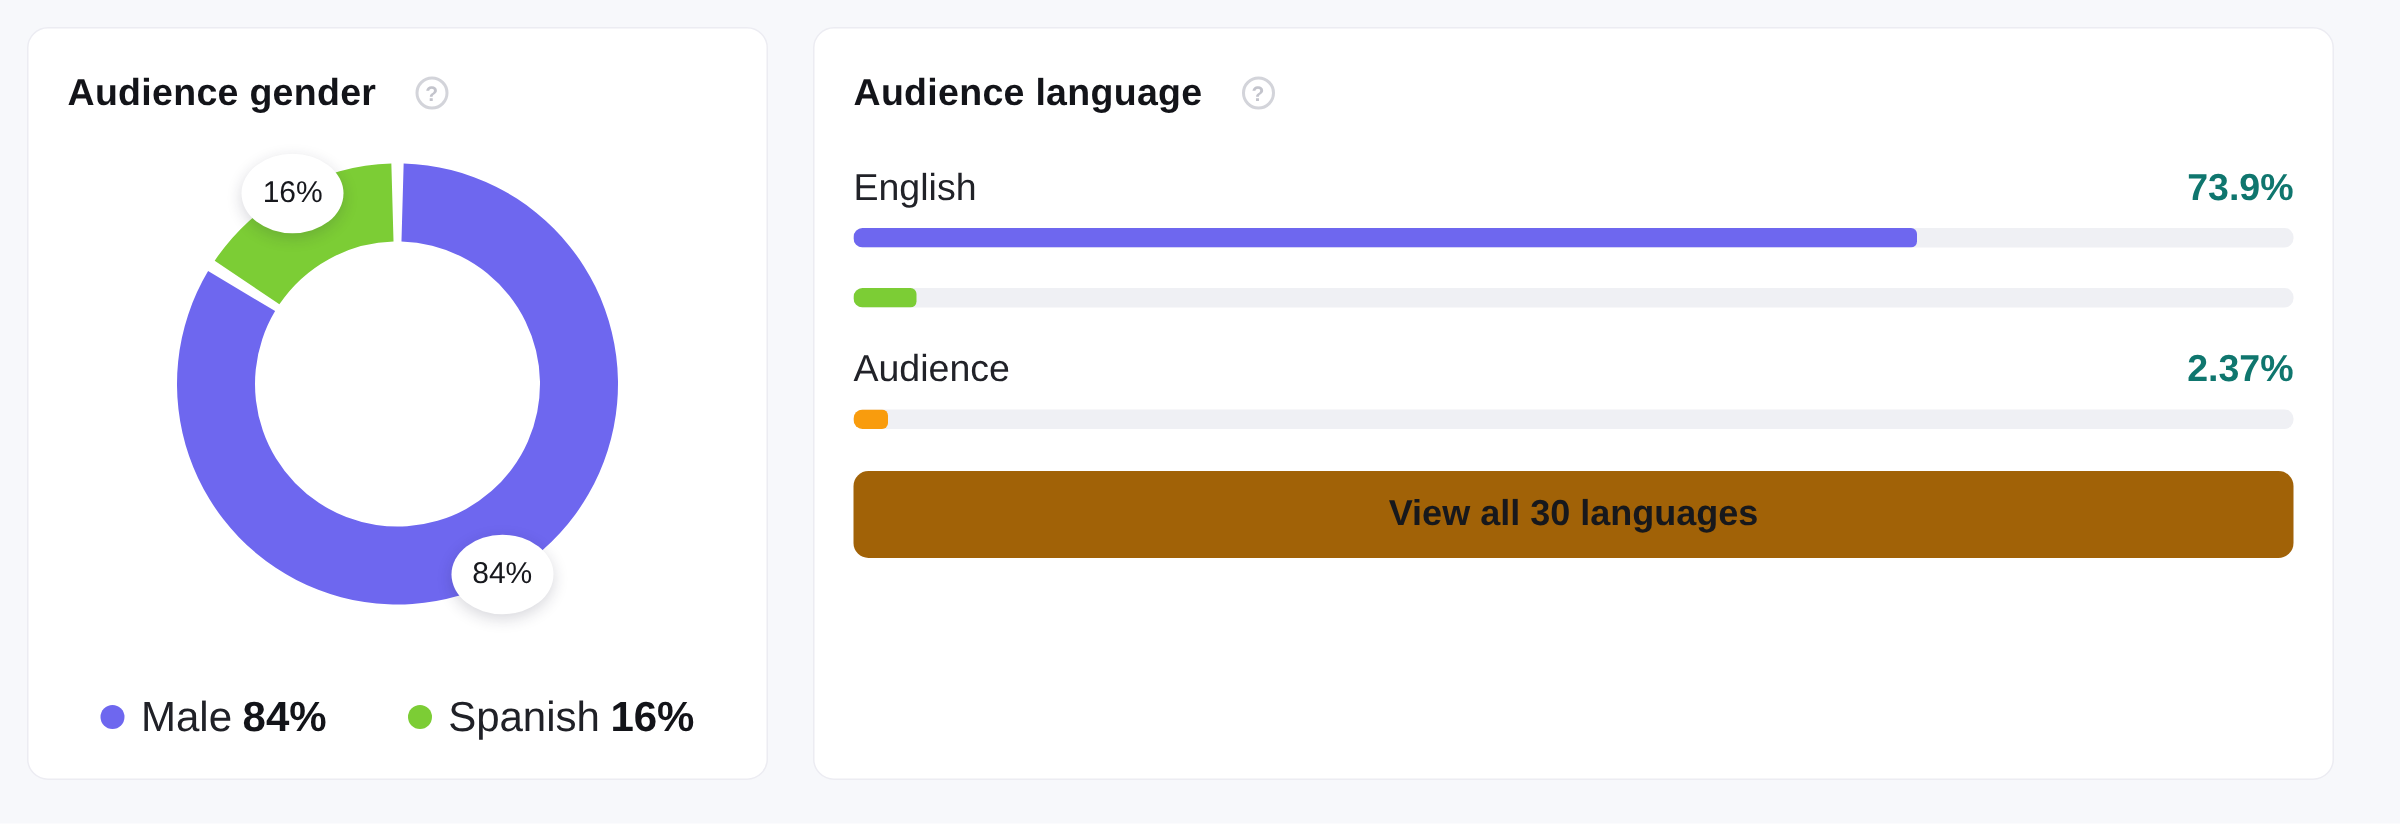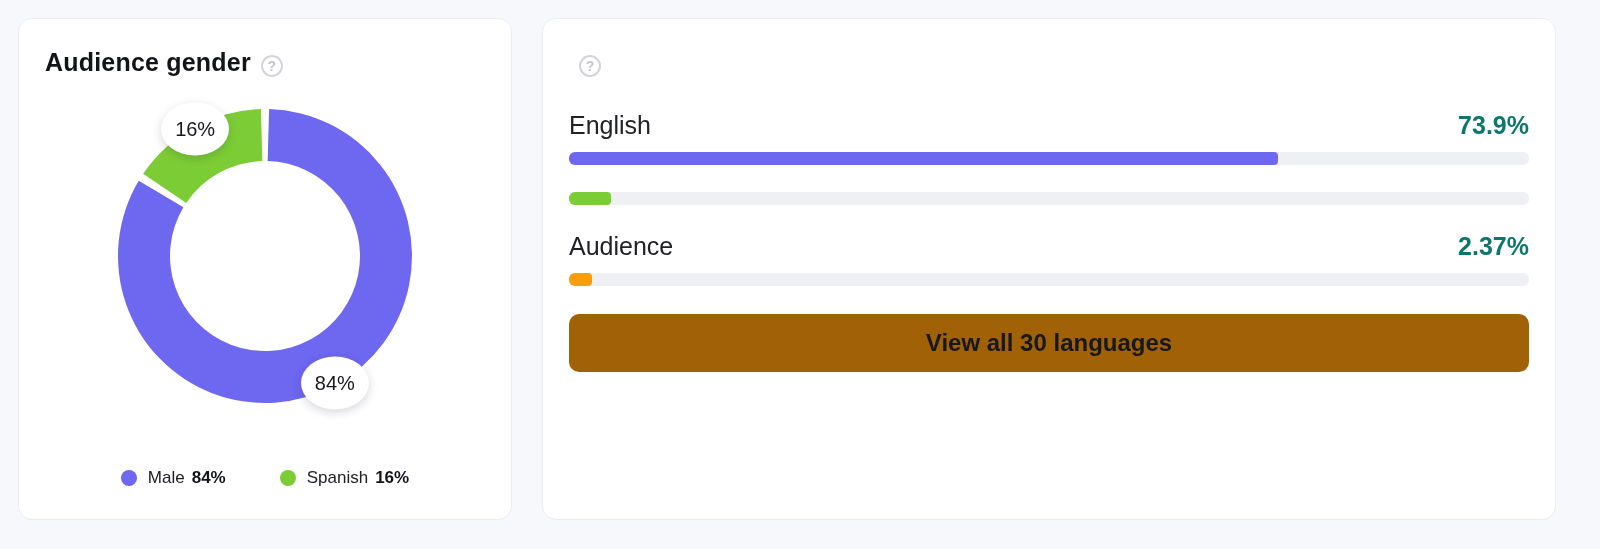--- a/index.html
+++ b/index.html
@@ -21,23 +21,24 @@
     border-radius:14px;
     height:502px;
     display:flex;
     flex-direction:column;
     padding:28px 26px 26px 26px;
   }
   .card-gender { width:494px; }
   .card-language { width:1014px; }
   .card-title-row {
     display:flex;
-    align-items:flex-end;
+    align-items:center;
     height:30px;
     flex:0 0 auto;
+    gap:16px;
   }
   .card-title {
     font-size:25px;
     font-weight:700;
     color:#131419;
     letter-spacing:0.2px;
   }
   .help-icon {
     width:22px; height:22px;
     margin-left:10px;
@@ -75,21 +76,21 @@
   }
   .legend {
     margin-top:auto;
     display:flex;
     justify-content:center;
     align-items:center;
     gap:54px;
     height:30px;
     flex:0 0 auto;
   }
-  .legend-item { display:flex; align-items:center; font-size:17px; color:#202127; }
+  .legend-item { display:flex; align-items:center; font-size:28px; color:#202127; }
   .legend-dot { width:16px; height:16px; border-radius:50%; margin-right:11px; }
   .legend-value { font-weight:700; margin-left:7px; color:#131419; }
   
   .lang-rows { margin-top:34px; }
   .lang-row { margin-bottom:27px; }
   .row-head {
     display:flex;
     justify-content:space-between;
     align-items:baseline;
     height:30px;
@@ -147,20 +148,21 @@
       <div class="legend-item">
         <span class="legend-dot" style="background: rgb(124, 205, 53);"></span>
         <span>Spanish</span>
         <span class="legend-value">16%</span>
       </div>
     </div>
   </section>
 
   <section class="card card-language">
     <div class="card-title-row">
+      <span class="card-title">Audience language</span>
       <span class="help-icon">?</span>
     </div>
 
     <div class="lang-rows">
 
       <div class="lang-row">
         <div class="row-head">
           <span class="lang-label">English</span>
           <span class="lang-value">73.9%</span>
         </div>

